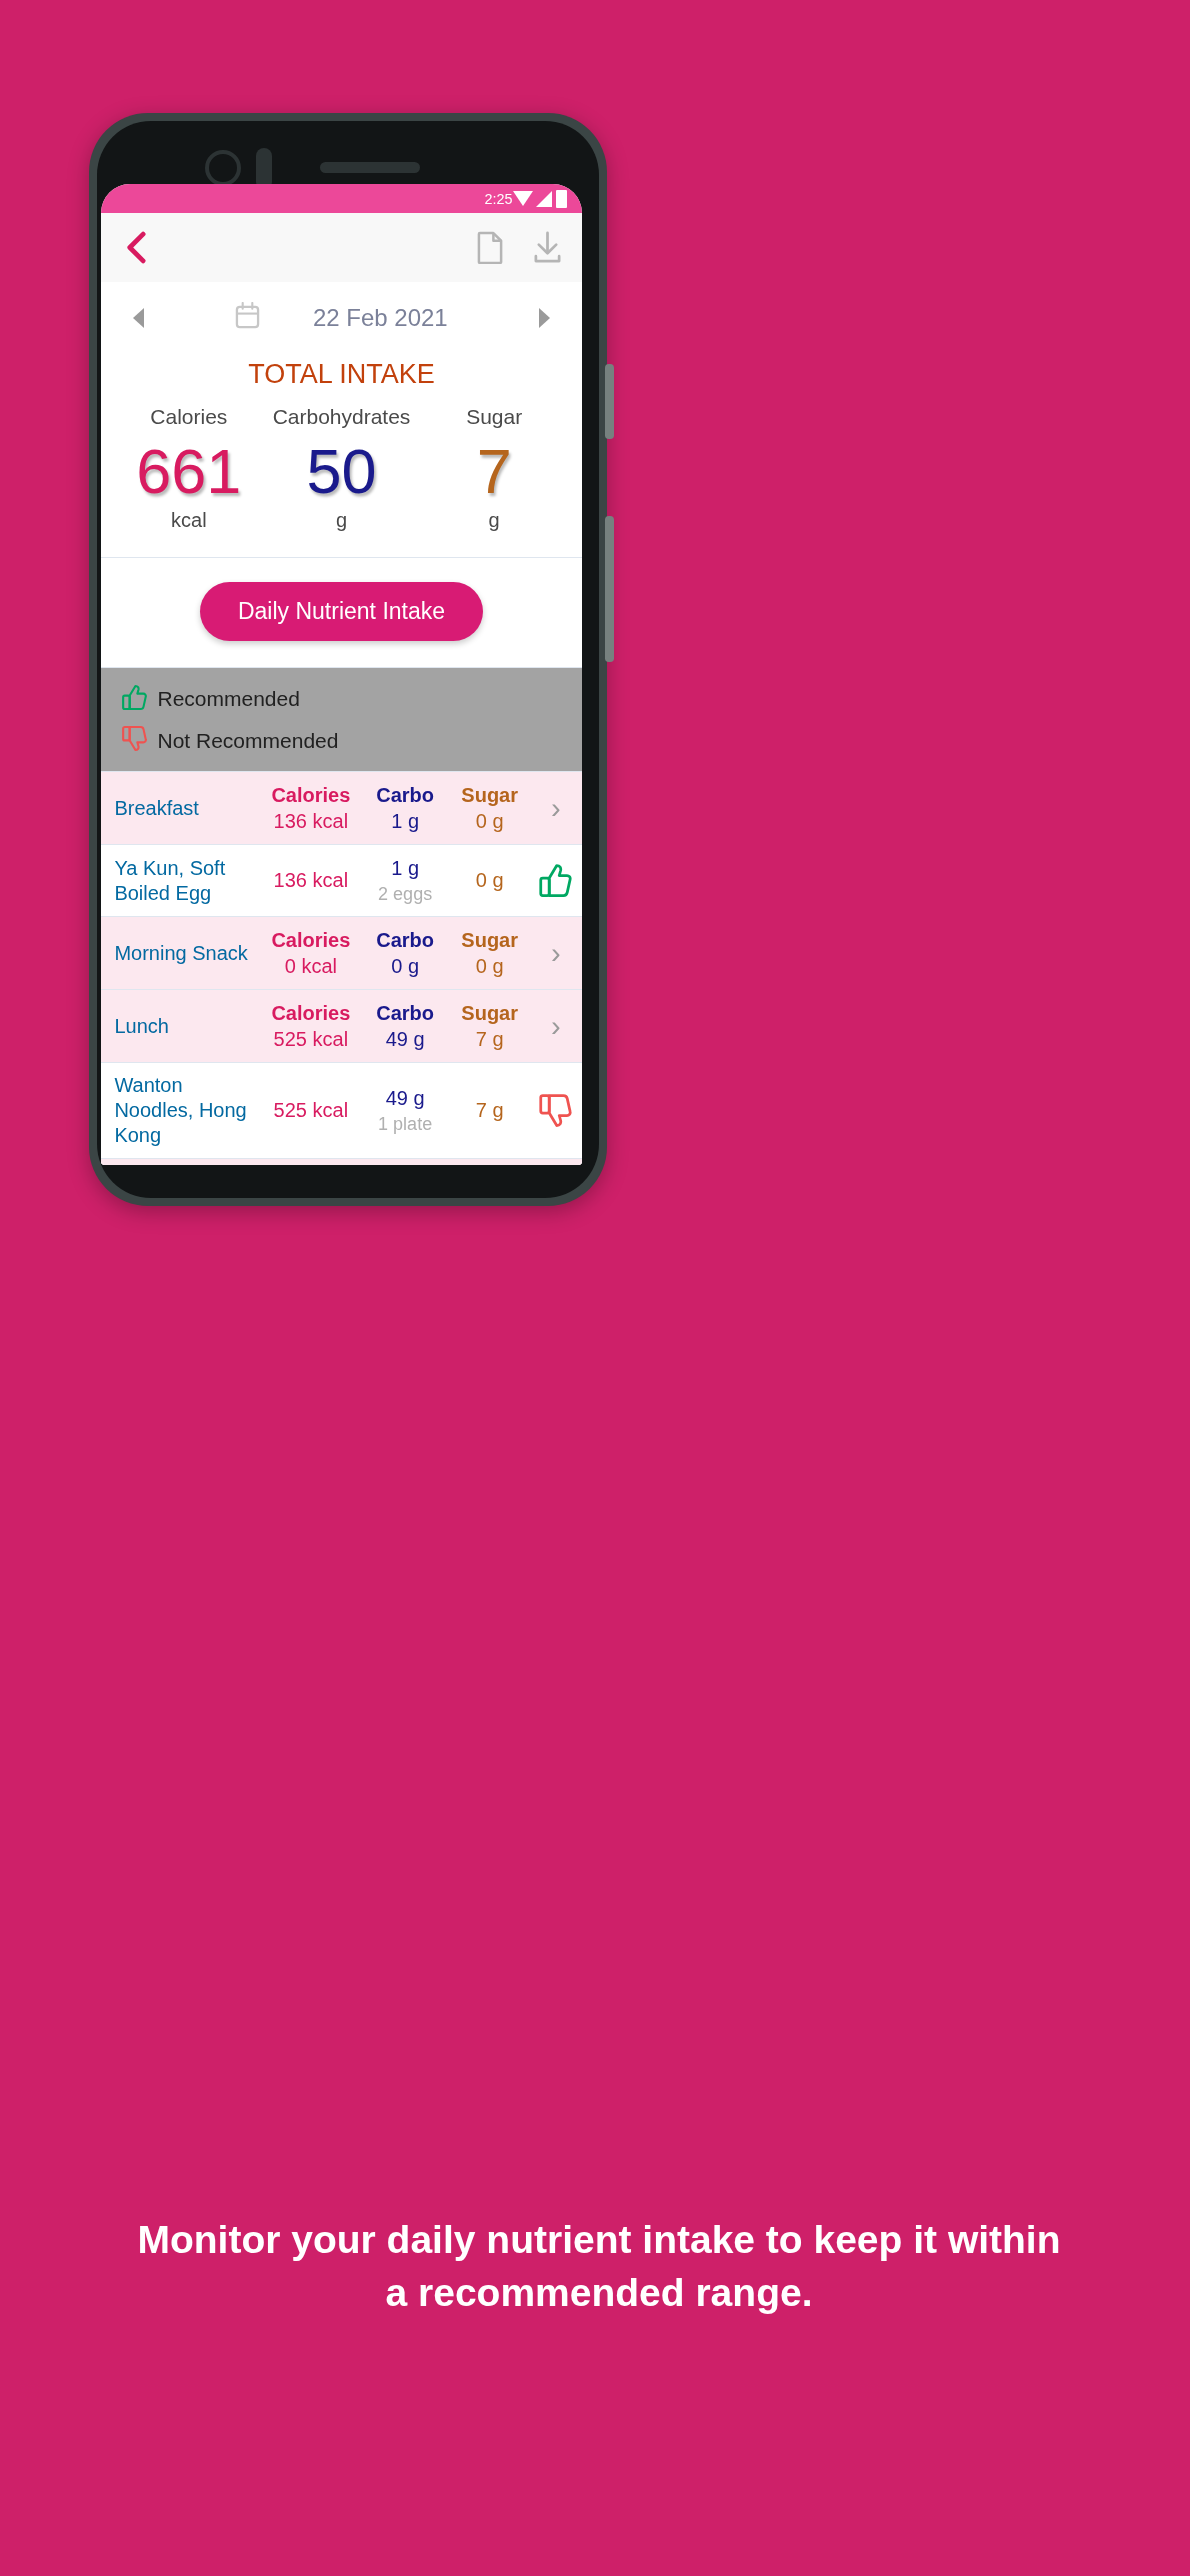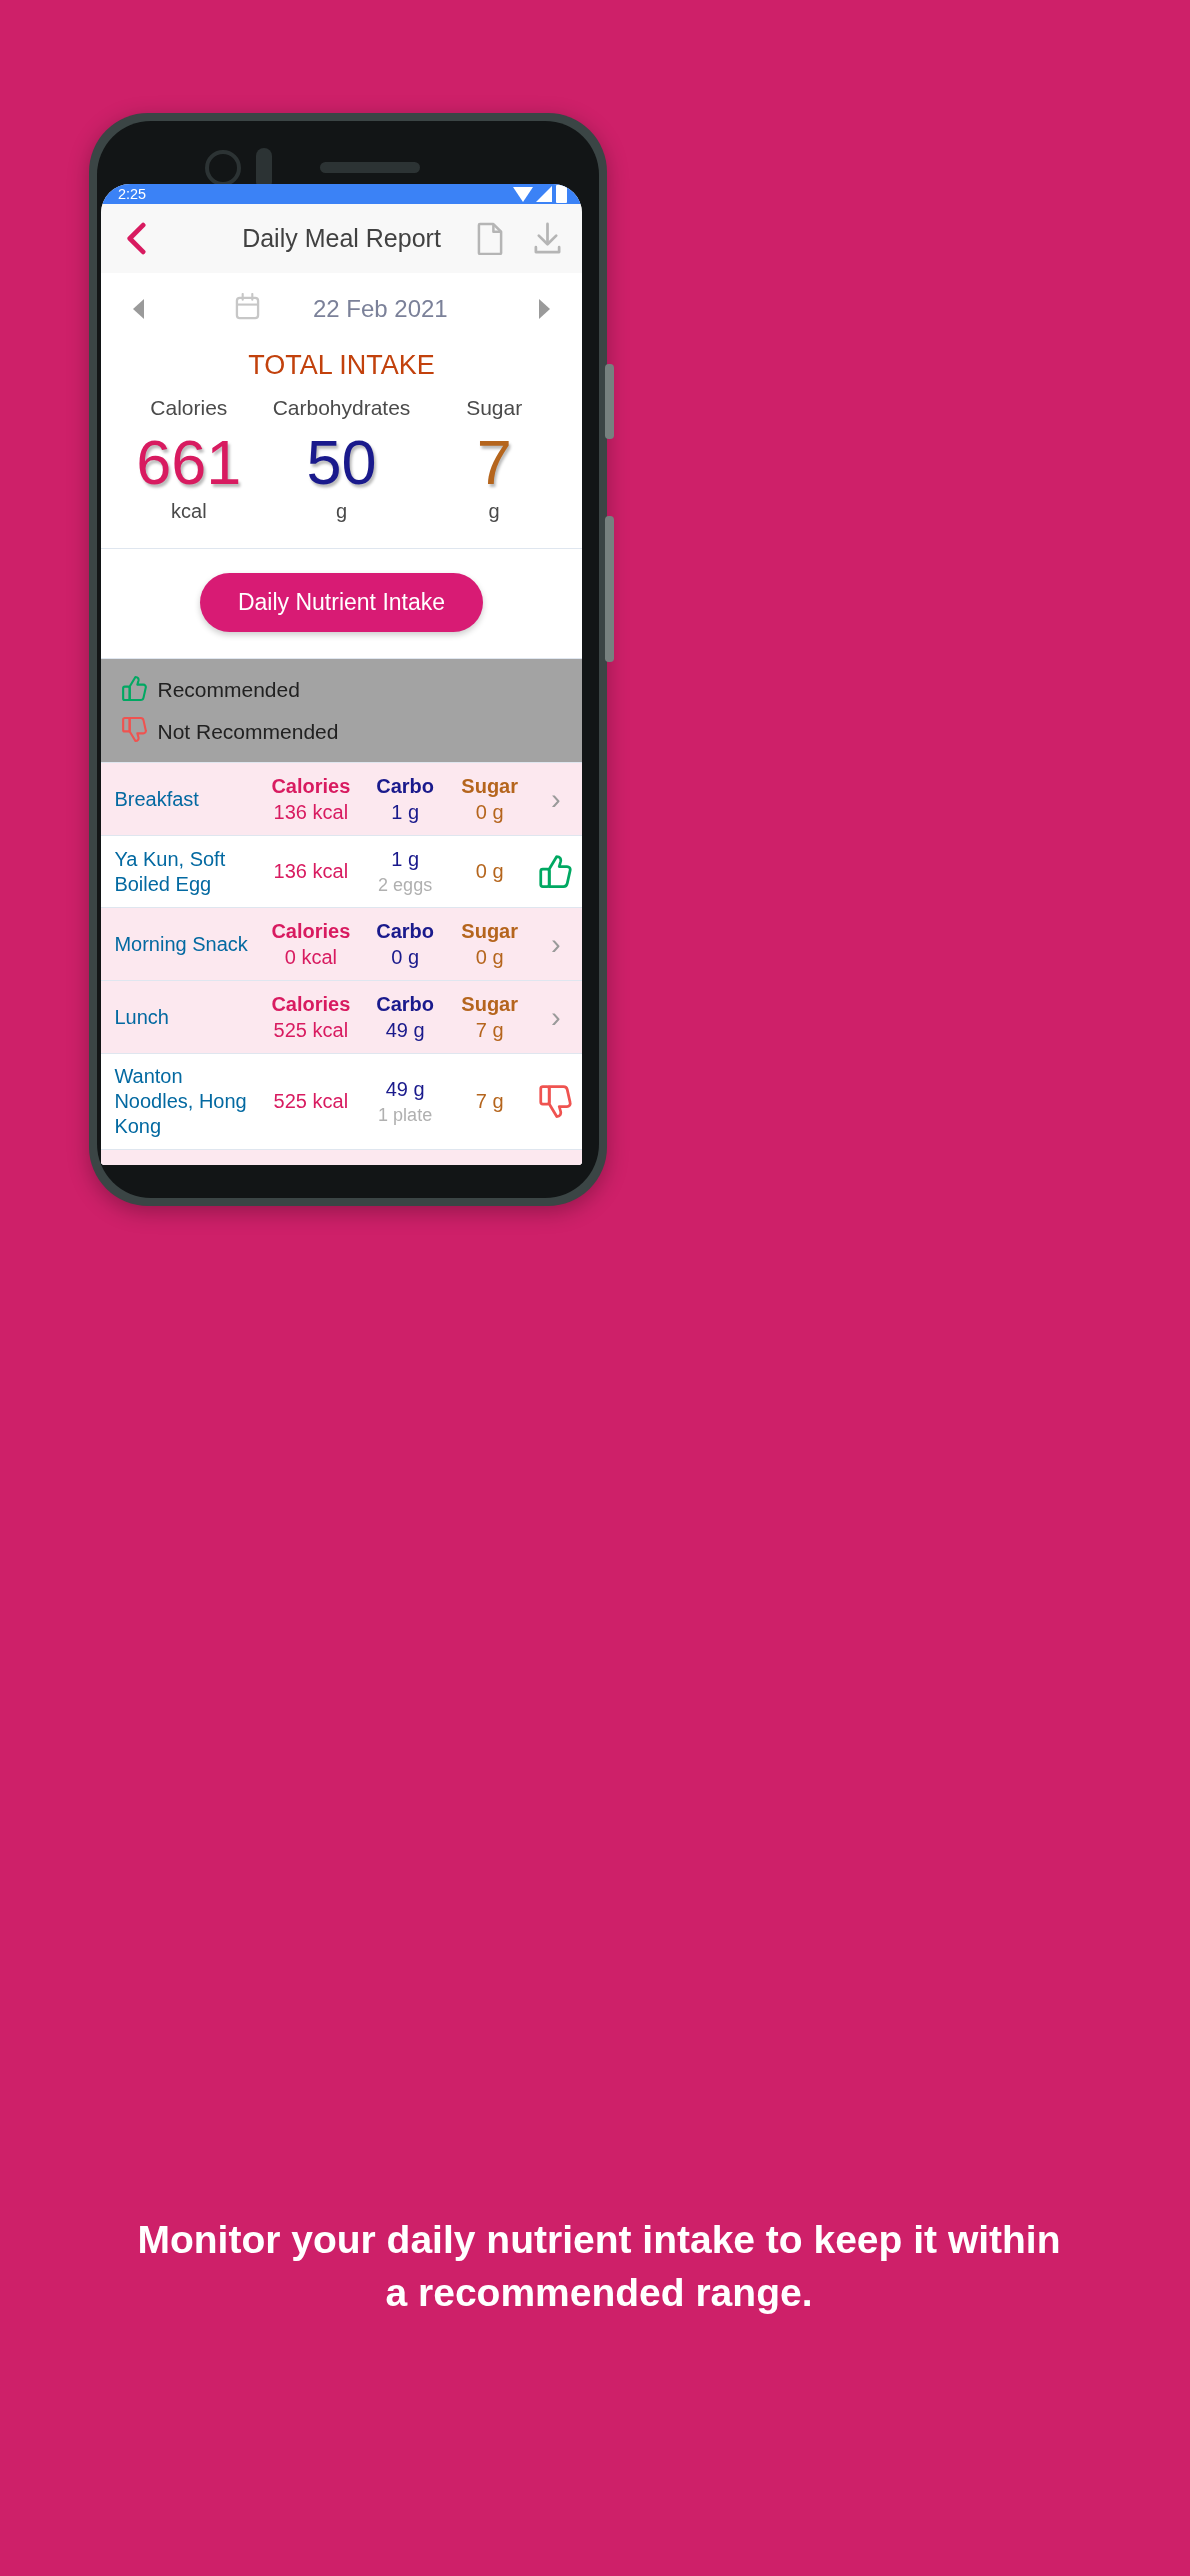--- a/index.html
+++ b/index.html
@@ -54,22 +54,22 @@
   .screen {
     position: absolute;
     left: 101px; top: 184px;
     width: 481px; height: 981px;
     background: #ffffff;
     border-radius: 29px 29px 3.8px 3.8px;
     overflow: hidden;
   }
   
   .statusbar {
-    height: 20px; background: #3b82f6;
-    display: flex; align-items: center; justify-content: space-between;
+    height: 29px; background: #ec4899;
+    display: flex; align-items: center; justify-content: flex-end;
     padding: 0 15.3px 0 17px;
     color: #fff; font-size: 14.4px;
   }
   .sb-icons { display: flex; align-items: center; gap: 3.8px; }
   .ic-wifi {
     width: 0; height: 0;
     border-left: 10.5px solid transparent; border-right: 10.5px solid transparent;
     border-top: 15.3px solid #ffffff;
   }
   .ic-signal {
@@ -204,21 +204,20 @@
       <span class="ic-battery"></span>
     </span>
   </div>
 
   <div class="appbar">
     <div class="back-chevron">
       <svg width="21" height="33" viewBox="0 0 22 34" fill="none">
         <path d="M19 3 L5 17 L19 31" stroke="#d81b60" stroke-width="5" stroke-linecap="round" stroke-linejoin="round"></path>
       </svg>
     </div>
-    <div class="appbar-title">Daily Meal Report</div>
     <div class="appbar-actions">
       <div class="act">
         <svg width="27" height="33" viewBox="0 0 28 34" fill="none">
           <path d="M3 2 h14 l8 8 v22 a1 1 0 0 1 -1 1 H3 a1 1 0 0 1 -1 -1 V3 a1 1 0 0 1 1 -1 z" stroke="#b5b5b5" stroke-width="2.6" stroke-linejoin="round"></path>
           <path d="M17 2 v8 h8" stroke="#b5b5b5" stroke-width="2.6" stroke-linejoin="round"></path>
         </svg>
       </div>
       <div class="act">
         <svg width="31" height="33" viewBox="0 0 32 34" fill="none">
           <path d="M16 2 v20" stroke="#b5b5b5" stroke-width="2.8" stroke-linecap="round"></path>

